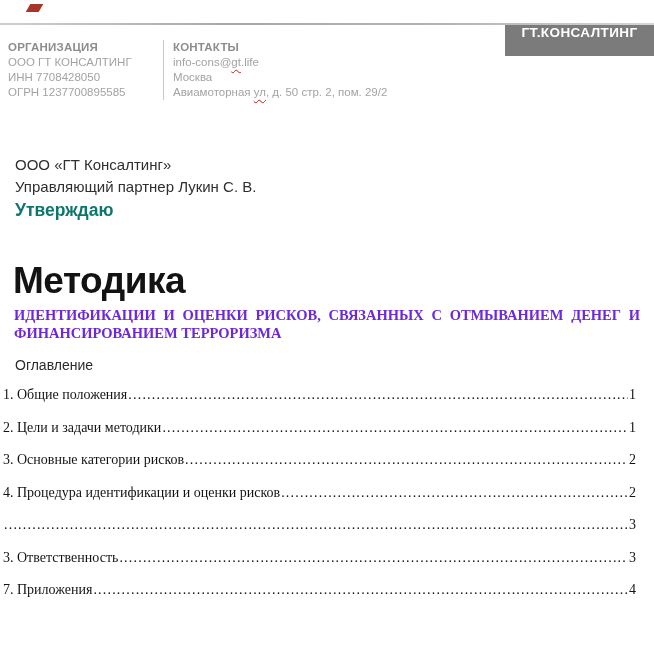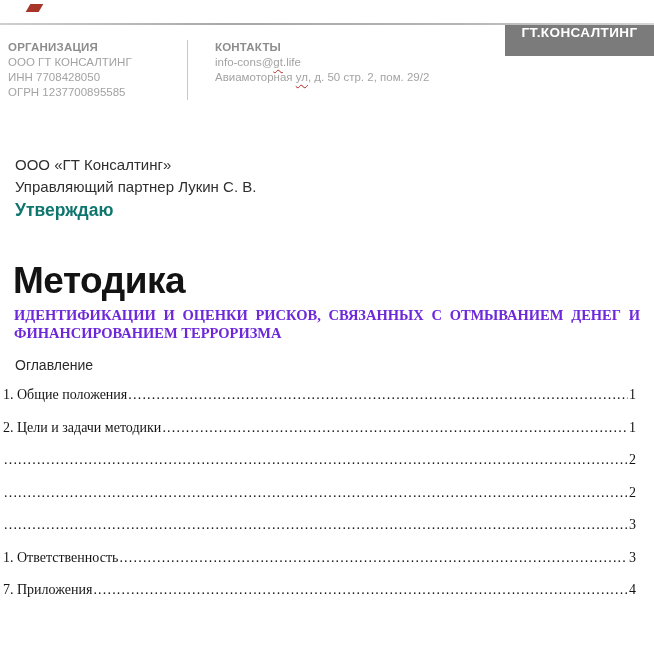--- a/index.html
+++ b/index.html
@@ -14,23 +14,23 @@
   }
   .top-rule {
     position:absolute; left:0; top:23px; width:654px; height:2px;
     background:linear-gradient(to right,#cfcfcf,#a8a8a8 35%,#b5b5b5 70%,#d6d6d6);
   }
   .badge {
     position:absolute; top:25px; right:0; width:149px; height:31px;
     background:#7b7b7b; color:#ffffff; font-weight:700; font-size:13.5px;
     letter-spacing:.4px; display:flex; align-items:flex-start; justify-content:center;
   }
-  .letterhead { position:absolute; left:8px; top:40px; display:flex;gap:24px; }
+  .letterhead { position:absolute; left:8px; top:40px; display:flex; }
   .lh-col-org { width:155px; }
-  .lh-col-contacts { border-left:1px solid #c9c9c9; padding-left:27px; }
+  .lh-col-contacts { border-left:1px solid #c9c9c9; padding-left:9px; }
   .lh-label { font-weight:700; color:#8d8d8d; font-size:11.5px; line-height:15px; letter-spacing:.2px; }
   .lh-line  { color:#a3a3a3; font-size:11.5px; line-height:15px; }
   .squiggle {
     text-decoration:underline; text-decoration-style:wavy;
     text-decoration-color:#b3261e; text-decoration-thickness:1px;
     text-underline-offset:3px;
   }
   .approval { position:absolute; left:15px; top:154px; font-size:15px; color:#2f2f2f; line-height:22px; }
   .approval-signoff { font-weight:700; font-size:17.5px; color:#0f766e; margin-top:1px; }
   .doc-title {
@@ -65,20 +65,21 @@
 <div class="letterhead">
   <div class="lh-col-org">
     <div class="lh-label">ОРГАНИЗАЦИЯ</div>
     <div class="lh-line">ООО ГТ КОНСАЛТИНГ</div>
     <div class="lh-line">ИНН 7708428050</div>
     <div class="lh-line">ОГРН 1237700895585</div>
   </div>
   <div class="lh-col-contacts">
     <div class="lh-label">КОНТАКТЫ</div>
     <div class="lh-line"><span>info-cons@</span><span class="squiggle">gt</span><span>.life</span></div>
+    <div class="lh-line">Москва</div>
     <div class="lh-line"><span>Авиамоторная </span><span class="squiggle">ул</span><span>, д. 50 стр. 2, пом. 29/2</span></div>
   </div>
 </div>
 
 <div class="approval">
   <div>ООО «ГТ Консалтинг»</div>
   <div>Управляющий партнер Лукин С. В.</div>
   <div class="approval-signoff">Утверждаю</div>
 </div>
 
@@ -96,33 +97,35 @@
     <span class="toc-label">1. Общие положения</span>
       <span class="toc-dots">....................................................................................................................................................................................................................................................................</span>
       <span class="toc-page">1</span>
   </div>
   <div class="toc-item">
     <span class="toc-label">2. Цели и задачи методики</span>
       <span class="toc-dots">....................................................................................................................................................................................................................................................................</span>
       <span class="toc-page">1</span>
   </div>
   <div class="toc-item">
+    <span class="toc-label">3. Основные категории рисков</span>
       <span class="toc-dots">....................................................................................................................................................................................................................................................................</span>
       <span class="toc-page">2</span>
   </div>
   <div class="toc-item">
+    <span class="toc-label">4. Процедура идентификации и оценки рисков</span>
       <span class="toc-dots">....................................................................................................................................................................................................................................................................</span>
       <span class="toc-page">2</span>
   </div>
   <div class="toc-item">
       <span class="toc-dots">....................................................................................................................................................................................................................................................................</span>
       <span class="toc-page">3</span>
   </div>
   <div class="toc-item">
-    <span class="toc-label">1. Ответственность</span>
+    <span class="toc-label">3. Ответственность</span>
       <span class="toc-dots">....................................................................................................................................................................................................................................................................</span>
       <span class="toc-page">3</span>
   </div>
   <div class="toc-item">
     <span class="toc-label">7. Приложения</span>
       <span class="toc-dots">....................................................................................................................................................................................................................................................................</span>
       <span class="toc-page">4</span>
   </div>
 </div>
 

